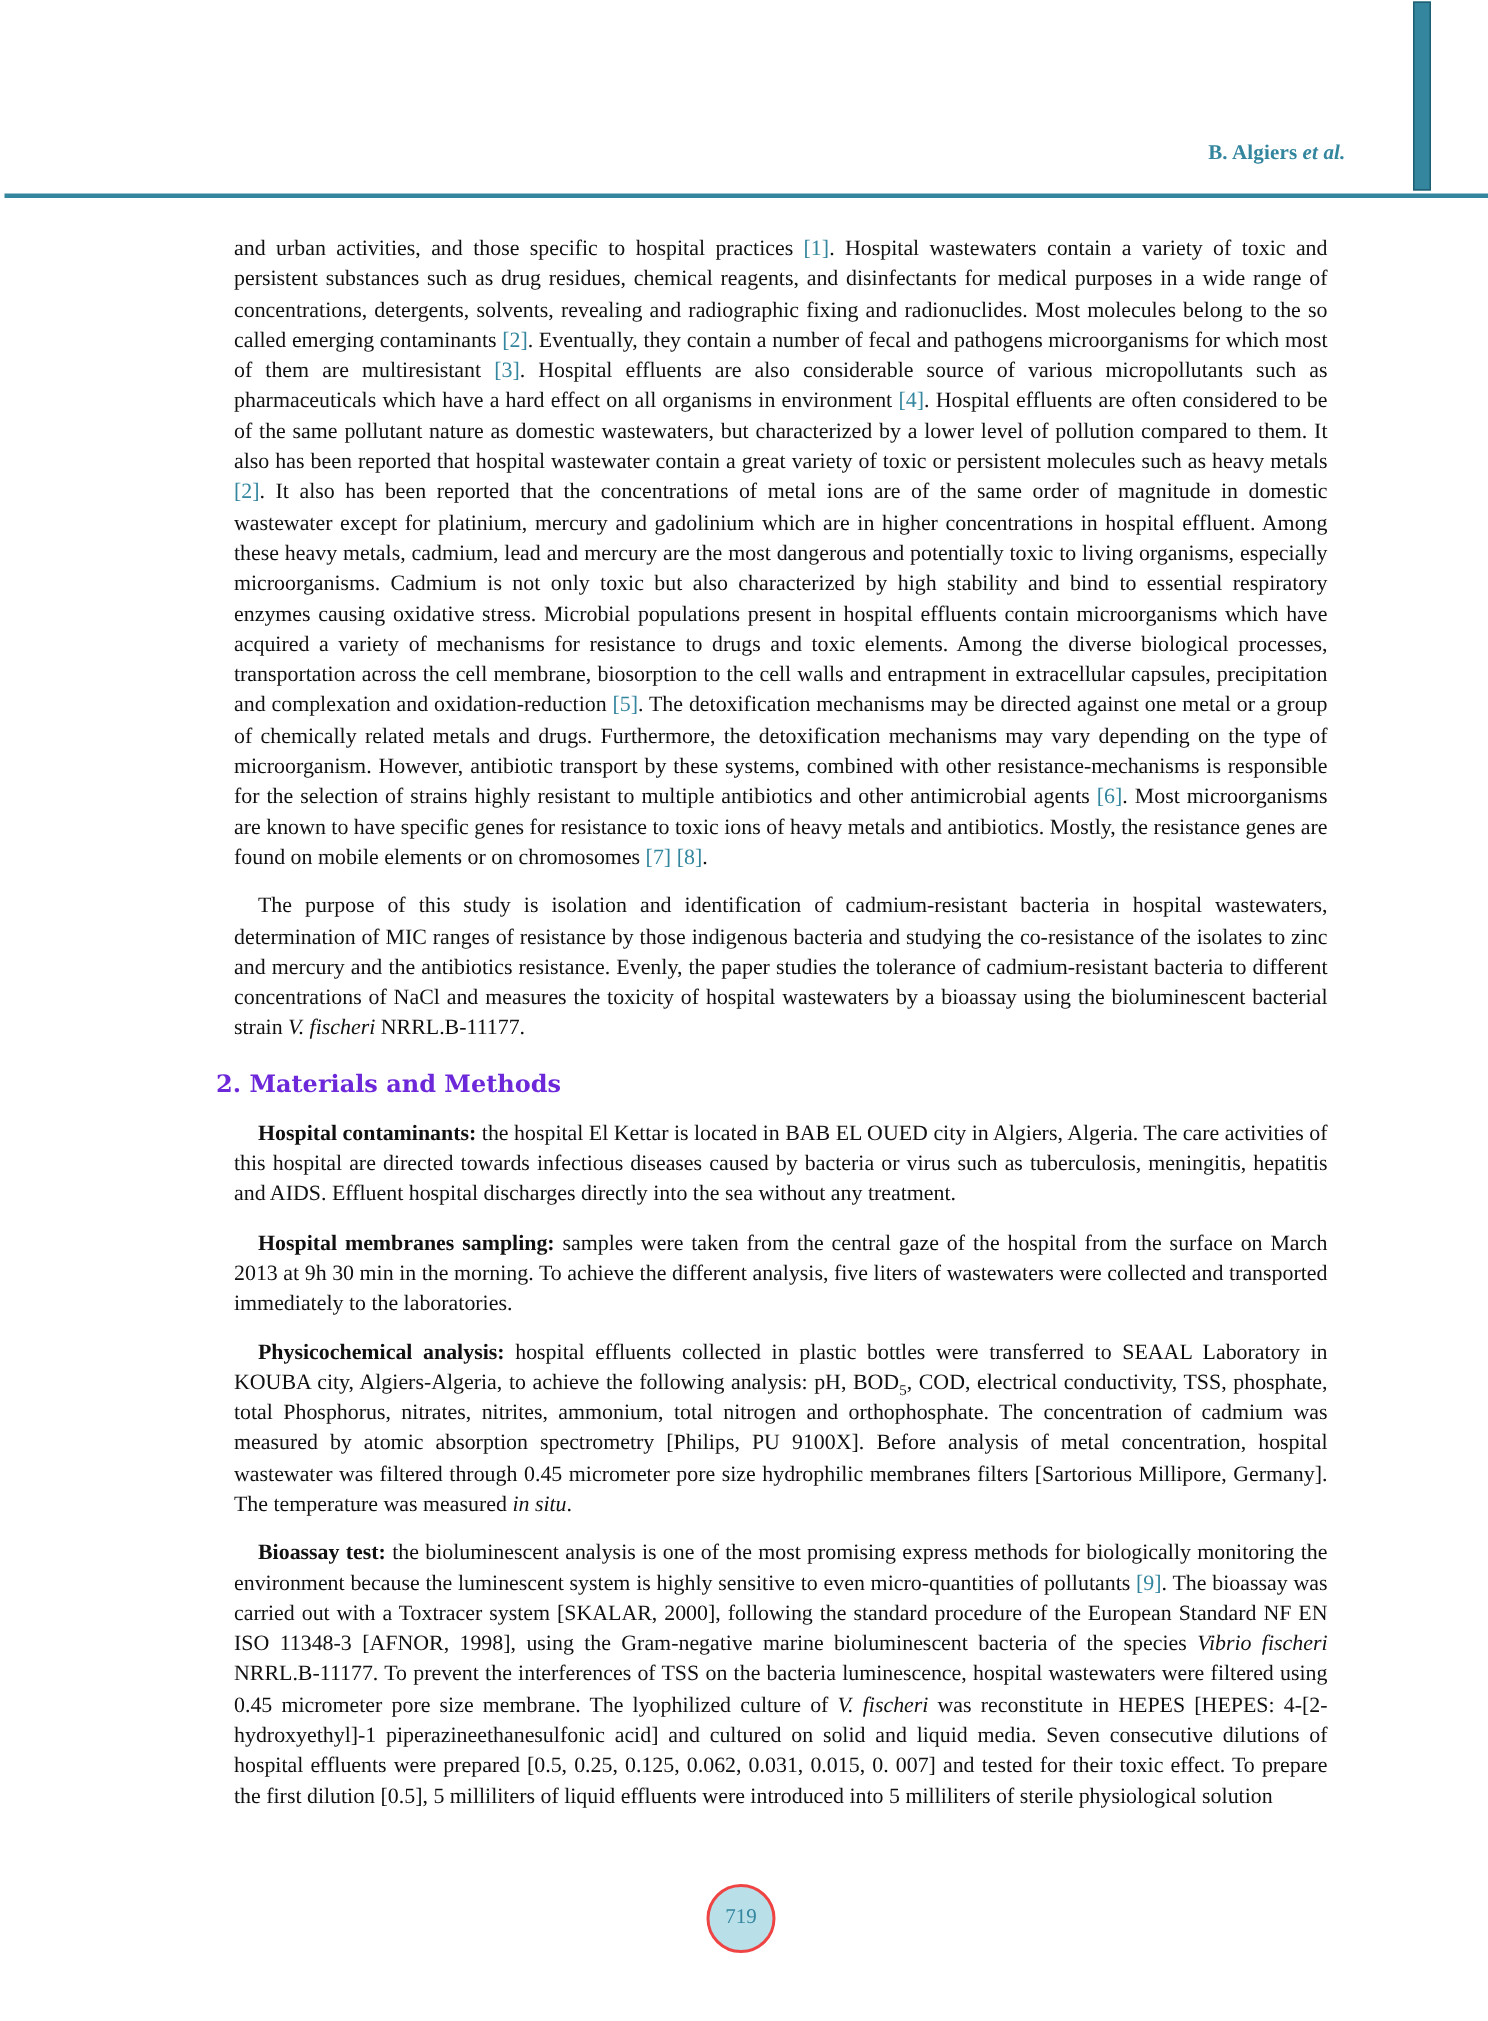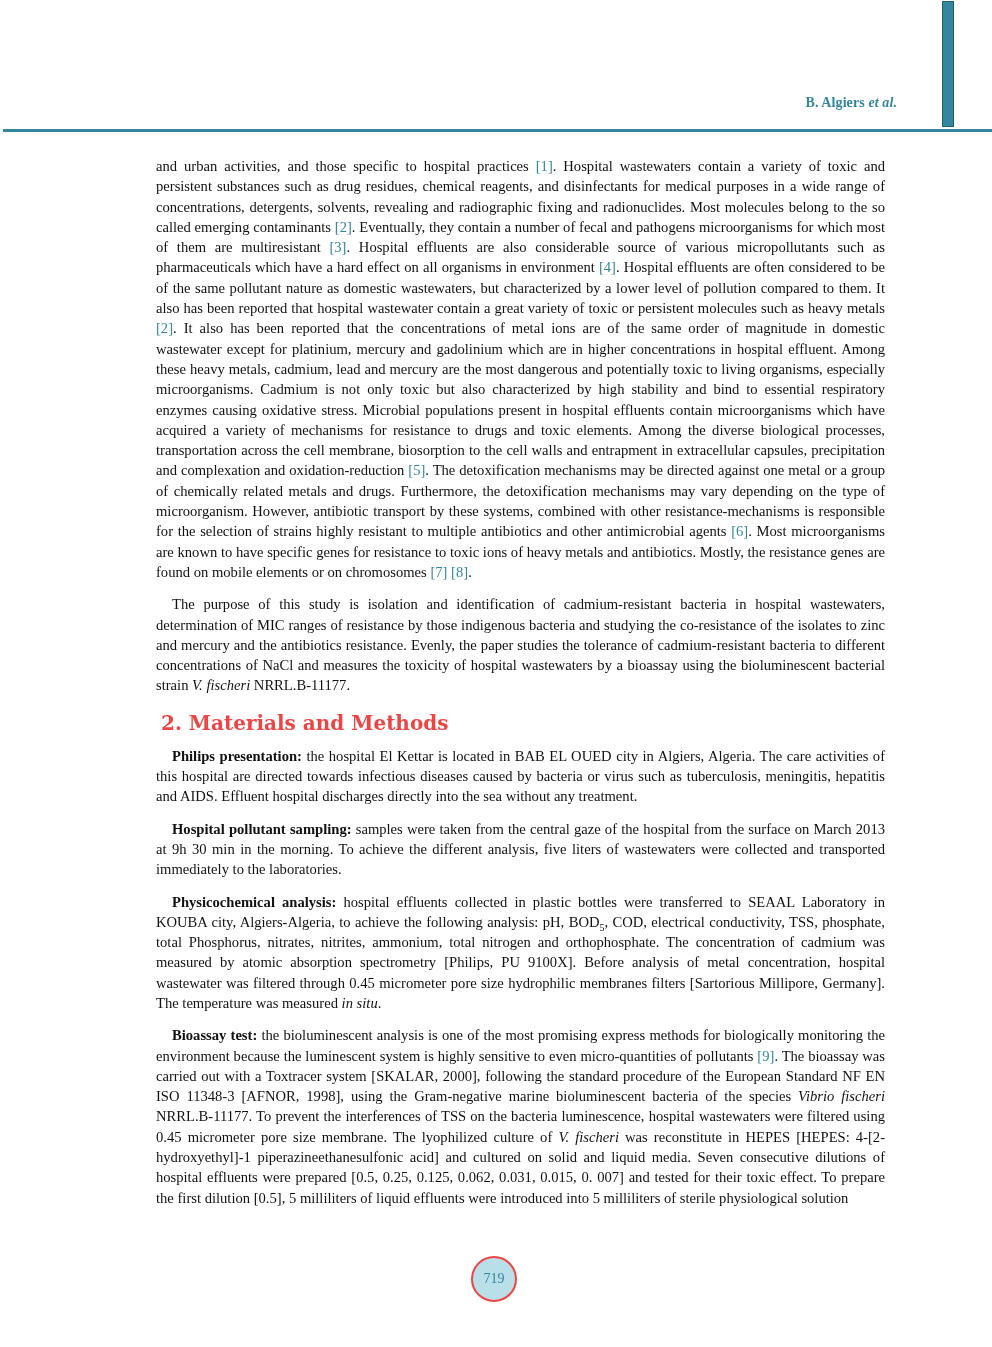--- a/index.html
+++ b/index.html
@@ -8,22 +8,22 @@
   .top-bar { position: absolute; left: 942px; top: 1px; width: 12px; height: 126px;
              background: #33869e; border: 1px solid #1f5f73; box-sizing: border-box; }
   .header-line { position: absolute; left: 3px; right: 0; top: 129px; height: 3px; background: #33869e; }
   .running-head { position: absolute; right: 95px; top: 95px; font-family: "Liberation Serif", serif;
                   font-weight: bold; font-size: 14px; color: #33869e; letter-spacing: 0.1px; }
   .running-head i { font-weight: bold; }
   .content { position: absolute; left: 144px; top: 144px; width: 753px; font-size: 14.6px; line-height: 20.3px; }
   .content p { margin: 12px; text-align: justify; text-align-last: auto; }
   .content p.indent { text-indent: 16px; }
   .ref { color: #33869e; }
-  h2.section { font-family: "DejaVu Serif", serif; color: #ef4444; font-size: 20px; font-weight: bold;
-               margin: 16px 0 10px 17px; line-height: 22px; }
+  h2.section { font-family: "DejaVu Serif", serif; color: #6d28d9; font-size: 16px; font-weight: bold;
+               margin: 16px 0 10px 0; line-height: 22px; }
   .lead { font-weight: bold; }
   sub { font-size: 10px; line-height: 0; }
   .page-num { position: absolute; left: 471px; top: 1256px; width: 46px; height: 46px; border-radius: 50%;
               background: #b9dfe8; border: 2px solid #ef4444; box-sizing: border-box;
               display: flex; align-items: center; justify-content: center;
               font-family: "Liberation Serif", serif; font-size: 14px; color: #33869e; }
 </style>
 </head>
 <body>
 
@@ -31,23 +31,23 @@
 <div class="running-head"><span>B. Algiers </span><i>et al.</i></div>
 <div class="header-line"></div>
 
 <div class="content">
   <p><span>and urban activities, and those specific to hospital practices </span><a class="ref">[1]</a><span>. Hospital wastewaters contain a variety of toxic and persistent substances such as drug residues, chemical reagents, and disinfectants for medical purposes in a wide range of concentrations, detergents, solvents, revealing and radiographic fixing and radionuclides. Most molecules belong to the so called emerging contaminants </span><a class="ref">[2]</a><span>. Eventually, they contain a number of fecal and pathogens microorganisms for which most of them are multiresistant </span><a class="ref">[3]</a><span>. Hospital effluents are also considerable source of various micropollutants such as pharmaceuticals which have a hard effect on all organisms in environment </span><a class="ref">[4]</a><span>. Hospital effluents are often considered to be of the same pollutant nature as domestic wastewaters, but characterized by a lower level of pollution compared to them. It also has been reported that hospital wastewater contain a great variety of toxic or persistent molecules such as heavy metals </span><a class="ref">[2]</a><span>. It also has been reported that the concentrations of metal ions are of the same order of magnitude in domestic wastewater except for platinium, mercury and gadolinium which are in higher concentrations in hospital effluent. Among these heavy metals, cadmium, lead and mercury are the most dangerous and potentially toxic to living organisms, especially microorganisms. Cadmium is not only toxic but also characterized by high stability and bind to essential respiratory enzymes causing oxidative stress. Microbial populations present in hospital effluents contain microorganisms which have acquired a variety of mechanisms for resistance to drugs and toxic elements. Among the diverse biological processes, transportation across the cell membrane, biosorption to the cell walls and entrapment in extracellular capsules, precipitation and complexation and oxidation-reduction </span><a class="ref">[5]</a><span>. The detoxification mechanisms may be directed against one metal or a group of chemically related metals and drugs. Furthermore, the detoxification mechanisms may vary depending on the type of microorganism. However, antibiotic transport by these systems, combined with other resistance-mechanisms is responsible for the selection of strains highly resistant to multiple antibiotics and other antimicrobial agents </span><a class="ref">[6]</a><span>. Most microorganisms are known to have specific genes for resistance to toxic ions of heavy metals and antibiotics. Mostly, the resistance genes are found on mobile elements or on chromosomes </span><a class="ref">[7]</a><span> </span><a class="ref">[8]</a><span>.</span></p>
 
   <p class="indent"><span>The purpose of this study is isolation and identification of cadmium-resistant bacteria in hospital wastewaters, determination of MIC ranges of resistance by those indigenous bacteria and studying the co-resistance of the isolates to zinc and mercury and the antibiotics resistance. Evenly, the paper studies the tolerance of cadmium-resistant bacteria to different concentrations of NaCl and measures the toxicity of hospital wastewaters by a bioassay using the bioluminescent bacterial strain </span><i>V. fischeri</i><span> NRRL.B-11177.</span></p>
 
   <h2 class="section">2. Materials and Methods</h2>
 
-  <p class="indent"><b class="lead">Philips presentation:</b><span> the hospital El Kettar is located in BAB EL OUED city in Algiers, Algeria. The care activities of this hospital are directed towards infectious diseases caused by bacteria or virus such as tuberculosis, meningitis, hepatitis and AIDS. Effluent hospital discharges directly into the sea without any treatment.</span></p>
+  <p class="indent"><b class="lead">Hospital contaminants:</b><span> the hospital El Kettar is located in BAB EL OUED city in Algiers, Algeria. The care activities of this hospital are directed towards infectious diseases caused by bacteria or virus such as tuberculosis, meningitis, hepatitis and AIDS. Effluent hospital discharges directly into the sea without any treatment.</span></p>
 
-  <p class="indent"><b class="lead">Hospital pollutant sampling:</b><span> samples were taken from the central gaze of the hospital from the surface on March 2013 at 9h 30 min in the morning. To achieve the different analysis, five liters of wastewaters were collected and transported immediately to the laboratories.</span></p>
+  <p class="indent"><b class="lead">Hospital membranes sampling:</b><span> samples were taken from the central gaze of the hospital from the surface on March 2013 at 9h 30 min in the morning. To achieve the different analysis, five liters of wastewaters were collected and transported immediately to the laboratories.</span></p>
 
   <p class="indent"><b class="lead">Physicochemical analysis:</b><span> hospital effluents collected in plastic bottles were transferred to SEAAL Laboratory in KOUBA city, Algiers-Algeria, to achieve the following analysis: pH, BOD</span><sub>5</sub><span>, COD, electrical conductivity, TSS, phosphate, total Phosphorus, nitrates, nitrites, ammonium, total nitrogen and orthophosphate. The concentration of cadmium was measured by atomic absorption spectrometry [Philips, PU 9100X]. Before analysis of metal concentration, hospital wastewater was filtered through 0.45 micrometer pore size hydrophilic membranes filters [Sartorious Millipore, Germany]. The temperature was measured </span><i>in situ</i><span>.</span></p>
 
   <p class="indent"><b class="lead">Bioassay test:</b><span> the bioluminescent analysis is one of the most promising express methods for biologically monitoring the environment because the luminescent system is highly sensitive to even micro-quantities of pollutants </span><a class="ref">[9]</a><span>. The bioassay was carried out with a Toxtracer system [SKALAR, 2000], following the standard procedure of the European Standard NF EN ISO 11348-3 [AFNOR, 1998], using the Gram-negative marine bioluminescent bacteria of the species </span><i>Vibrio fischeri</i><span> NRRL.B-11177. To prevent the interferences of TSS on the bacteria luminescence, hospital wastewaters were filtered using 0.45 micrometer pore size membrane. The lyophilized culture of </span><i>V. fischeri</i><span> was reconstitute in HEPES [HEPES: 4-[2-hydroxyethyl]-1 piperazineethanesulfonic acid] and cultured on solid and liquid media. Seven consecutive dilutions of hospital effluents were prepared [0.5, 0.25, 0.125, 0.062, 0.031, 0.015, 0. 007] and tested for their toxic effect. To prepare the first dilution [0.5], 5 milliliters of liquid effluents were introduced into 5 milliliters of sterile physiological solution</span></p>
 </div>
 
 <div class="page-num">
     <span>719</span>
   </div>
 

